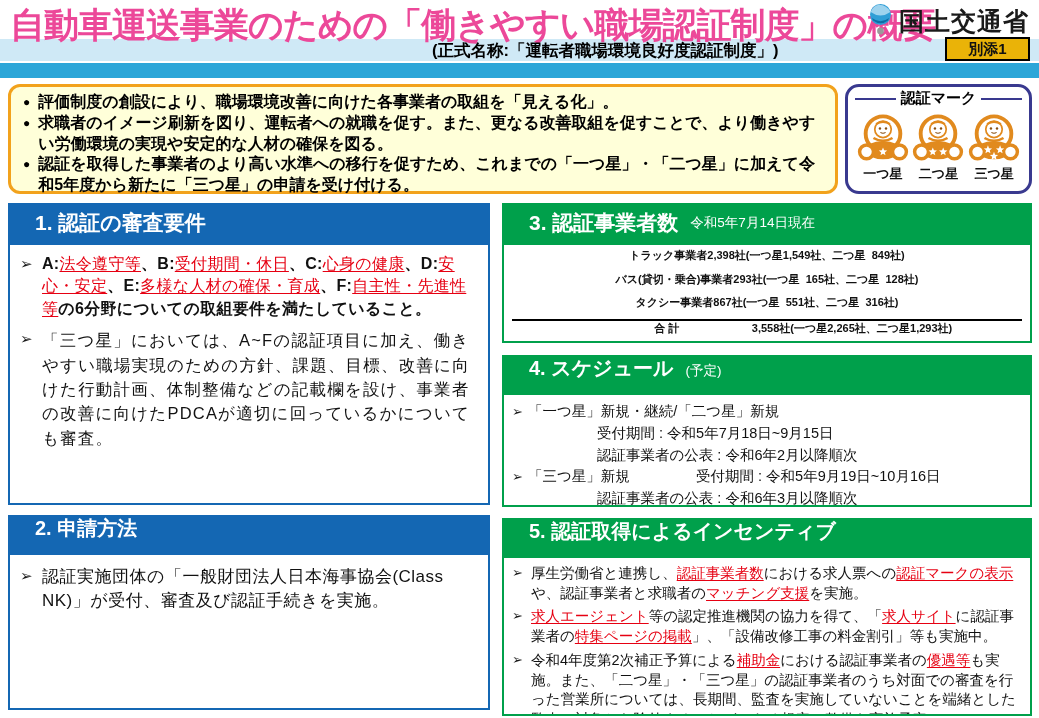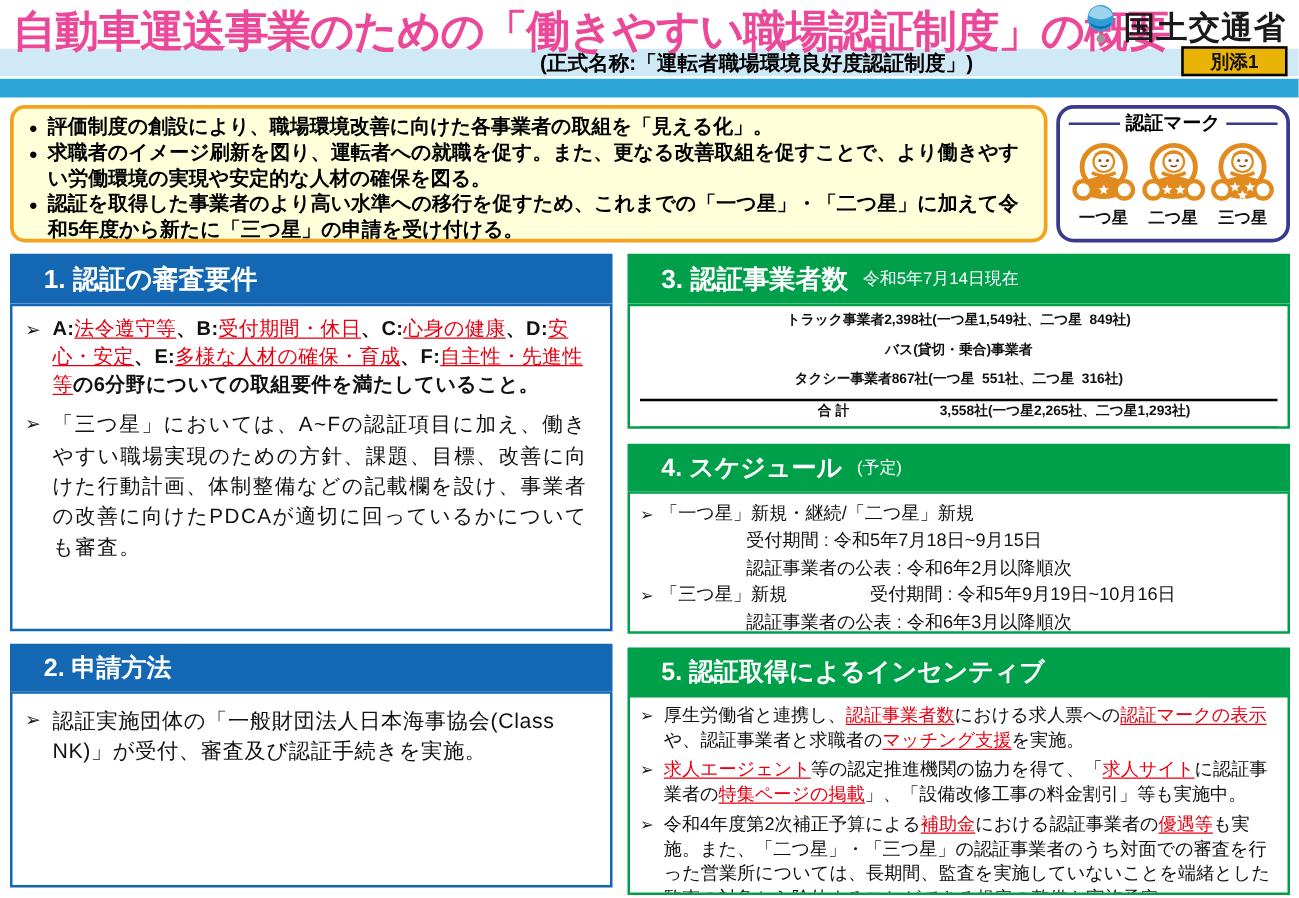--- a/index.html
+++ b/index.html
@@ -19,36 +19,36 @@
 
   
   .overview-box{position:absolute;left:8px;top:84px;width:830px;height:110px;background:#ffffd9;border:3px solid #f2a21c;
     border-radius:12px;padding:5px 12px 4px 10px}
   .ov-item{display:flex;font-size:16px;font-weight:bold;line-height:1.3;color:#000}
   .dot{font-size:12px;margin:3px 8px 0 2px}
   .mark-box{position:absolute;left:845px;top:84px;width:187px;height:110px;border:3px solid #39398f;border-radius:14px;
     background:#fff;padding:2px 7px 0 7px}
   .mark-title{display:flex;align-items:center;gap:5px;font-size:15px;font-weight:bold;color:#000;white-space:nowrap}
   .mark-title::before,.mark-title::after{content:"";flex:1;border-top:2.5px solid #39398f}
-  .marks-row{display:flex;justify-content:space-between;margin-top:1px}
+  .marks-row{display:flex;justify-content:flex-end;margin-top:1px}
   .mark-item{display:flex;flex-direction:column;align-items:center;width:56px}
   .medal{height:58px;display:flex;align-items:center}
   .mark-label{font-size:13px;font-weight:bold;margin-top:-2px;white-space:nowrap}
 
   
   .col-left{position:absolute;left:8px;top:203px;width:482px}
   .col-right{position:absolute;left:502px;top:203px;width:530px}
   .sec-head{color:#fff;font-weight:bold;display:flex;align-items:baseline;gap:12px;padding:0 27px;white-space:nowrap}
   .blue>.sec-head{background:#1467b3}
   .green>.sec-head{background:#00a04b}
   .sec-body{background:#fff;border:2.5px solid;overflow:hidden}
   .blue>.sec-body{border-color:#1467b3}
   .green>.sec-body{border-color:#00a04b}
   .h1{height:40px;font-size:21px;align-items:center}
-  .h2{height:38px;font-size:20px;align-items:center}
+  .h2{height:38px;font-size:20px;}
   .hd-note{font-size:13.5px;font-weight:normal}
 
   .li{display:flex;margin-bottom:6px}
   .arrow{width:22px;flex:none;color:#1a1a1a;font-size:15px;padding-top:2px}
   .s1-body{height:262px;padding:8px 8px 4px 10px}
   .s1-p1{font-size:16px;font-weight:bold;line-height:1.4;letter-spacing:.3px}
   .s1-note{font-size:12.5px;font-weight:normal;line-height:1.32;margin-top:2px}
   .s1-p2{font-size:16.5px;line-height:1.48;letter-spacing:1.2px}
   .gap1{height:10px}
   .s2-body{height:157px;padding:10px 8px 4px 10px}
@@ -227,20 +227,21 @@
     </div>
     <div class="sec-body s3-body">
       <div>
 
       <div class="t-row">
           <span class="t-label">トラック事業者</span>
           <span class="t-value">2,398社(一つ星1,549社、二つ星  849社)</span>
         </div>
           <div class="t-row">
           <span class="t-label">バス(貸切・乗合)事業者</span>
+          <span class="t-value">293社(一つ星  165社、二つ星  128社)</span>
         </div>
           <div class="t-row">
           <span class="t-label">タクシー事業者</span>
           <span class="t-value">867社(一つ星  551社、二つ星  316社)</span>
         </div>
         </div>
       <div class="t-row t-total">
         <span class="t-label">合 計</span>
         <span class="t-value">3,558社(一つ星2,265社、二つ星1,293社)</span>
       </div>

